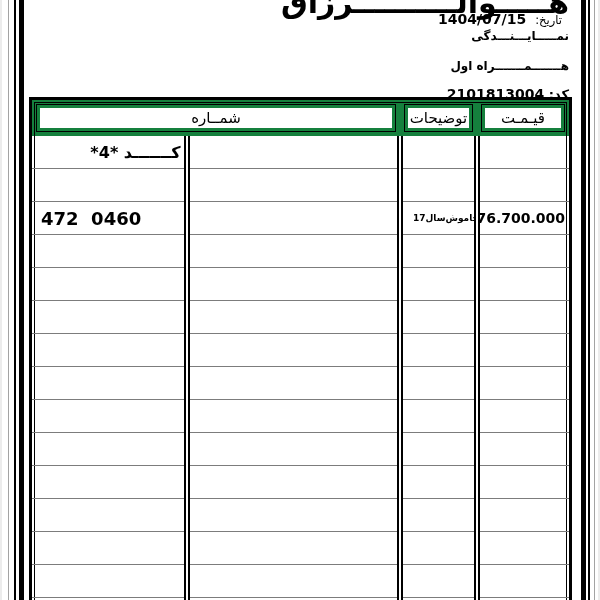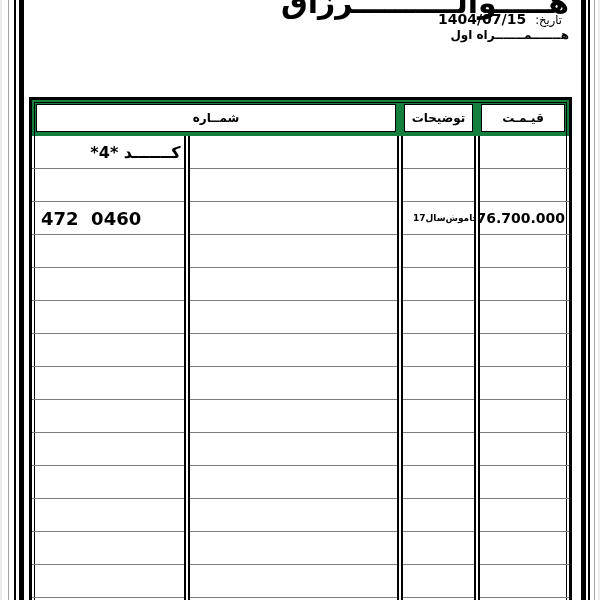--- a/index.html
+++ b/index.html
@@ -15,38 +15,38 @@
   .hair-r{right:5px;width:1px;background:#a3a3a3;}
   .thin-l{left:14px;width:2px;background:#000;}
   .thin-r{right:10px;width:2px;background:#000;}
   .thick-l{left:19px;width:5px;background:#000;}
   .thick-r{right:14px;width:5px;background:#000;}
 
   
   .header{position:absolute;left:29px;right:31px;top:0;text-align:right;}
   .title{font-size:30px;font-weight:bold;line-height:1;margin-top:-12px;direction:rtl;}
   .sub1{font-size:12px;font-weight:bold;margin-top:11px;direction:rtl;}
-  .sub2{font-size:12px;font-weight:bold;margin-top:10px;direction:rtl;}
+  .sub2{font-size:12px;font-weight:bold;margin-top:16px;direction:rtl;}
   .codeline{font-size:13px;font-weight:bold;margin-top:13px;direction:rtl;}
   .codeline .val{font-size:14px;}
   .date{position:absolute;top:9px;right:38px;direction:rtl;white-space:nowrap;text-align:right;}
   .date .lbl{font-size:11.5px;}
   .date .val{font-size:14px;font-weight:bold;margin-right:4px;}
 
   
   .table-area{
     position:absolute;left:29px;top:97px;width:543px;height:560px;
     border:3px solid #000;outline:1px solid #000;outline-offset:-6px;
     box-sizing:border-box;
   }
   .thead{display:flex;direction:rtl;height:36px;}
   .th{
-    box-sizing:border-box;border:4px solid #15803d;outline:1px solid #000;outline-offset:-5px;
+    box-sizing:border-box;border:8px solid #15803d;outline:1px solid #000;outline-offset:-5px;
     display:flex;align-items:center;justify-content:center;
-    font-weight:bold;font-size:12px;background:#fff;direction:rtl;
+    font-weight:normal;font-size:15px;background:#fff;direction:rtl;
   }
   .w-price{width:92px;}
   .w-notes{width:77px;}
   .w-type{width:213px;}
   .w-number{flex:1;}
   .tbody{position:relative;}
   .tr{height:33px;box-sizing:border-box;border-bottom:1px solid #7c7c7c;display:flex;direction:rtl;}
   .td{box-sizing:border-box;display:flex;align-items:center;}
   .td-price{width:92px;direction:rtl;justify-content:flex-start;padding-right:4px;
             font-weight:bold;font-size:14px;}
@@ -80,21 +80,26 @@
   <div class="vstripe thin-r"></div>
   <div class="vstripe thick-r"></div>
 
   <div class="date">
     <span class="lbl">تاریخ:</span>
     <span class="val">1404/07/15</span>
   </div>
 
   <div class="header">
     <div class="title">هـــــوالــــــــــرزاق</div>
+    <div class="sub1">نمـــــایـــنـــدگی</div>
     <div class="sub2">هـــــــمـــــــراه اول</div>
+    <div class="codeline">
+      <span>کد:</span>
+      <span class="val">2101813004</span>
+    </div>
   </div>
 
   <div class="table-area">
 
     <div class="thead">
       <div class="th w-price">قیـمـت</div>
       <div class="th w-notes">توضیحات</div>
       <div class="th w-number">شمــاره</div>
     </div>
 

